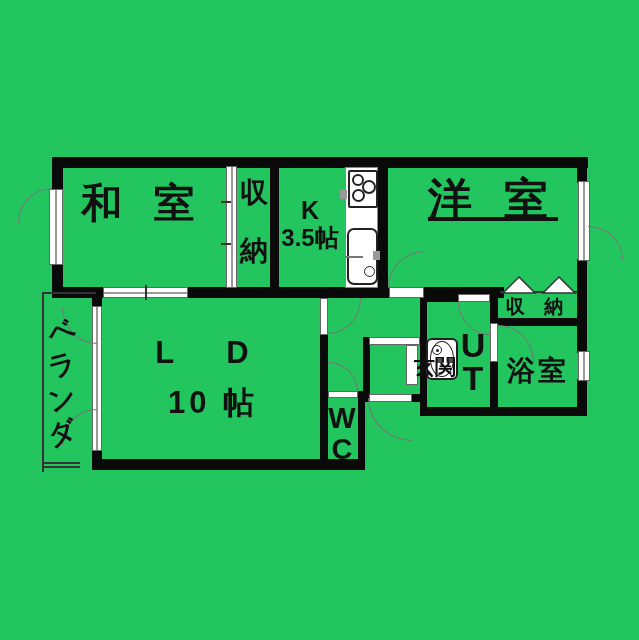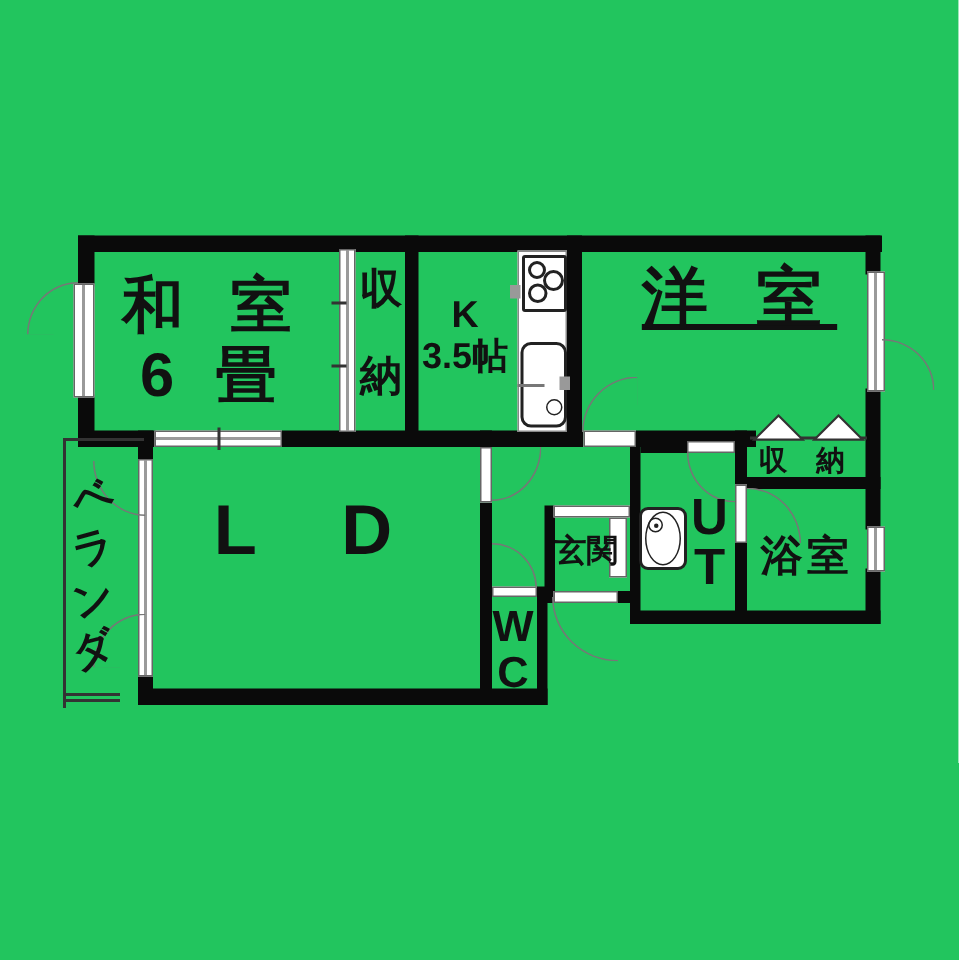--- a/index.html
+++ b/index.html
@@ -114,21 +114,20 @@
 
   <div class="fixture" style="left:426px;top:338px;width:32px;height:42px;border:2px solid #222;border-radius:6px;">
     <div style="position:absolute;left:2px;top:1px;width:24px;height:36px;border:1.5px solid #222;border-radius:50%;box-sizing:border-box;"></div>
     <div style="position:absolute;left:4px;top:5px;width:10px;height:10px;border:1.5px solid #222;border-radius:50%;box-sizing:border-box;">
       <div style="position:absolute;left:2.5px;top:2.5px;width:3px;height:3px;background:#222;border-radius:50%;"></div>
     </div>
   </div>
 
   <div class="label" style="left:58px;top:180px;width:170px;font-size:41px;line-height:47px;">
     <div style="letter-spacing:10px;">和 室</div>
-    <div style="letter-spacing:8px;">6 畳</div>
   </div>
 
   <div class="label vstack" style="left:237px;top:178px;width:34px;font-size:28px;line-height:30px;">
     <span>収</span>
     <span style="margin-top:28px;">納</span>
   </div>
 
   <div class="label" style="left:268px;top:197px;width:84px;font-size:25px;line-height:27px;">
     <div>K</div>
     <div style="font-size:24px;">3.5帖</div>
@@ -145,24 +144,25 @@
   <div class="label vstack" style="left:455px;top:329px;width:36px;font-size:34px;line-height:33px;">
     <span>U</span>
     <span>T</span>
   </div>
 
   <div class="label vstack" style="left:324px;top:403px;width:36px;font-size:29px;line-height:31px;">
     <span>W</span>
     <span>C</span>
   </div>
 
-  <div class="label" style="left:364px;top:353px;width:54px;font-size:21px;">玄関</div>
+  <div class="label" style="left:364px;top:353px;width:54px;font-size:21px;padding-left:44px;">玄関</div>
 
-  <div class="label" style="left:128px;top:328px;width:170px;font-size:47px;line-height:50px;">
+  <div class="label" style="left:128px;top:328px;width:170px;font-size:31px;line-height:50px;">
     <div style="letter-spacing:22px;">L D</div>
+    <div style="letter-spacing:4px;">10 帖</div>
   </div>
 
   <div class="label vstack tilt" style="left:45px;top:314px;width:34px;font-size:27px;line-height:34px;">
     <span>ベ</span>
     <span>ラ</span>
     <span>ン</span>
     <span>ダ</span>
   </div>
 
 </div>

